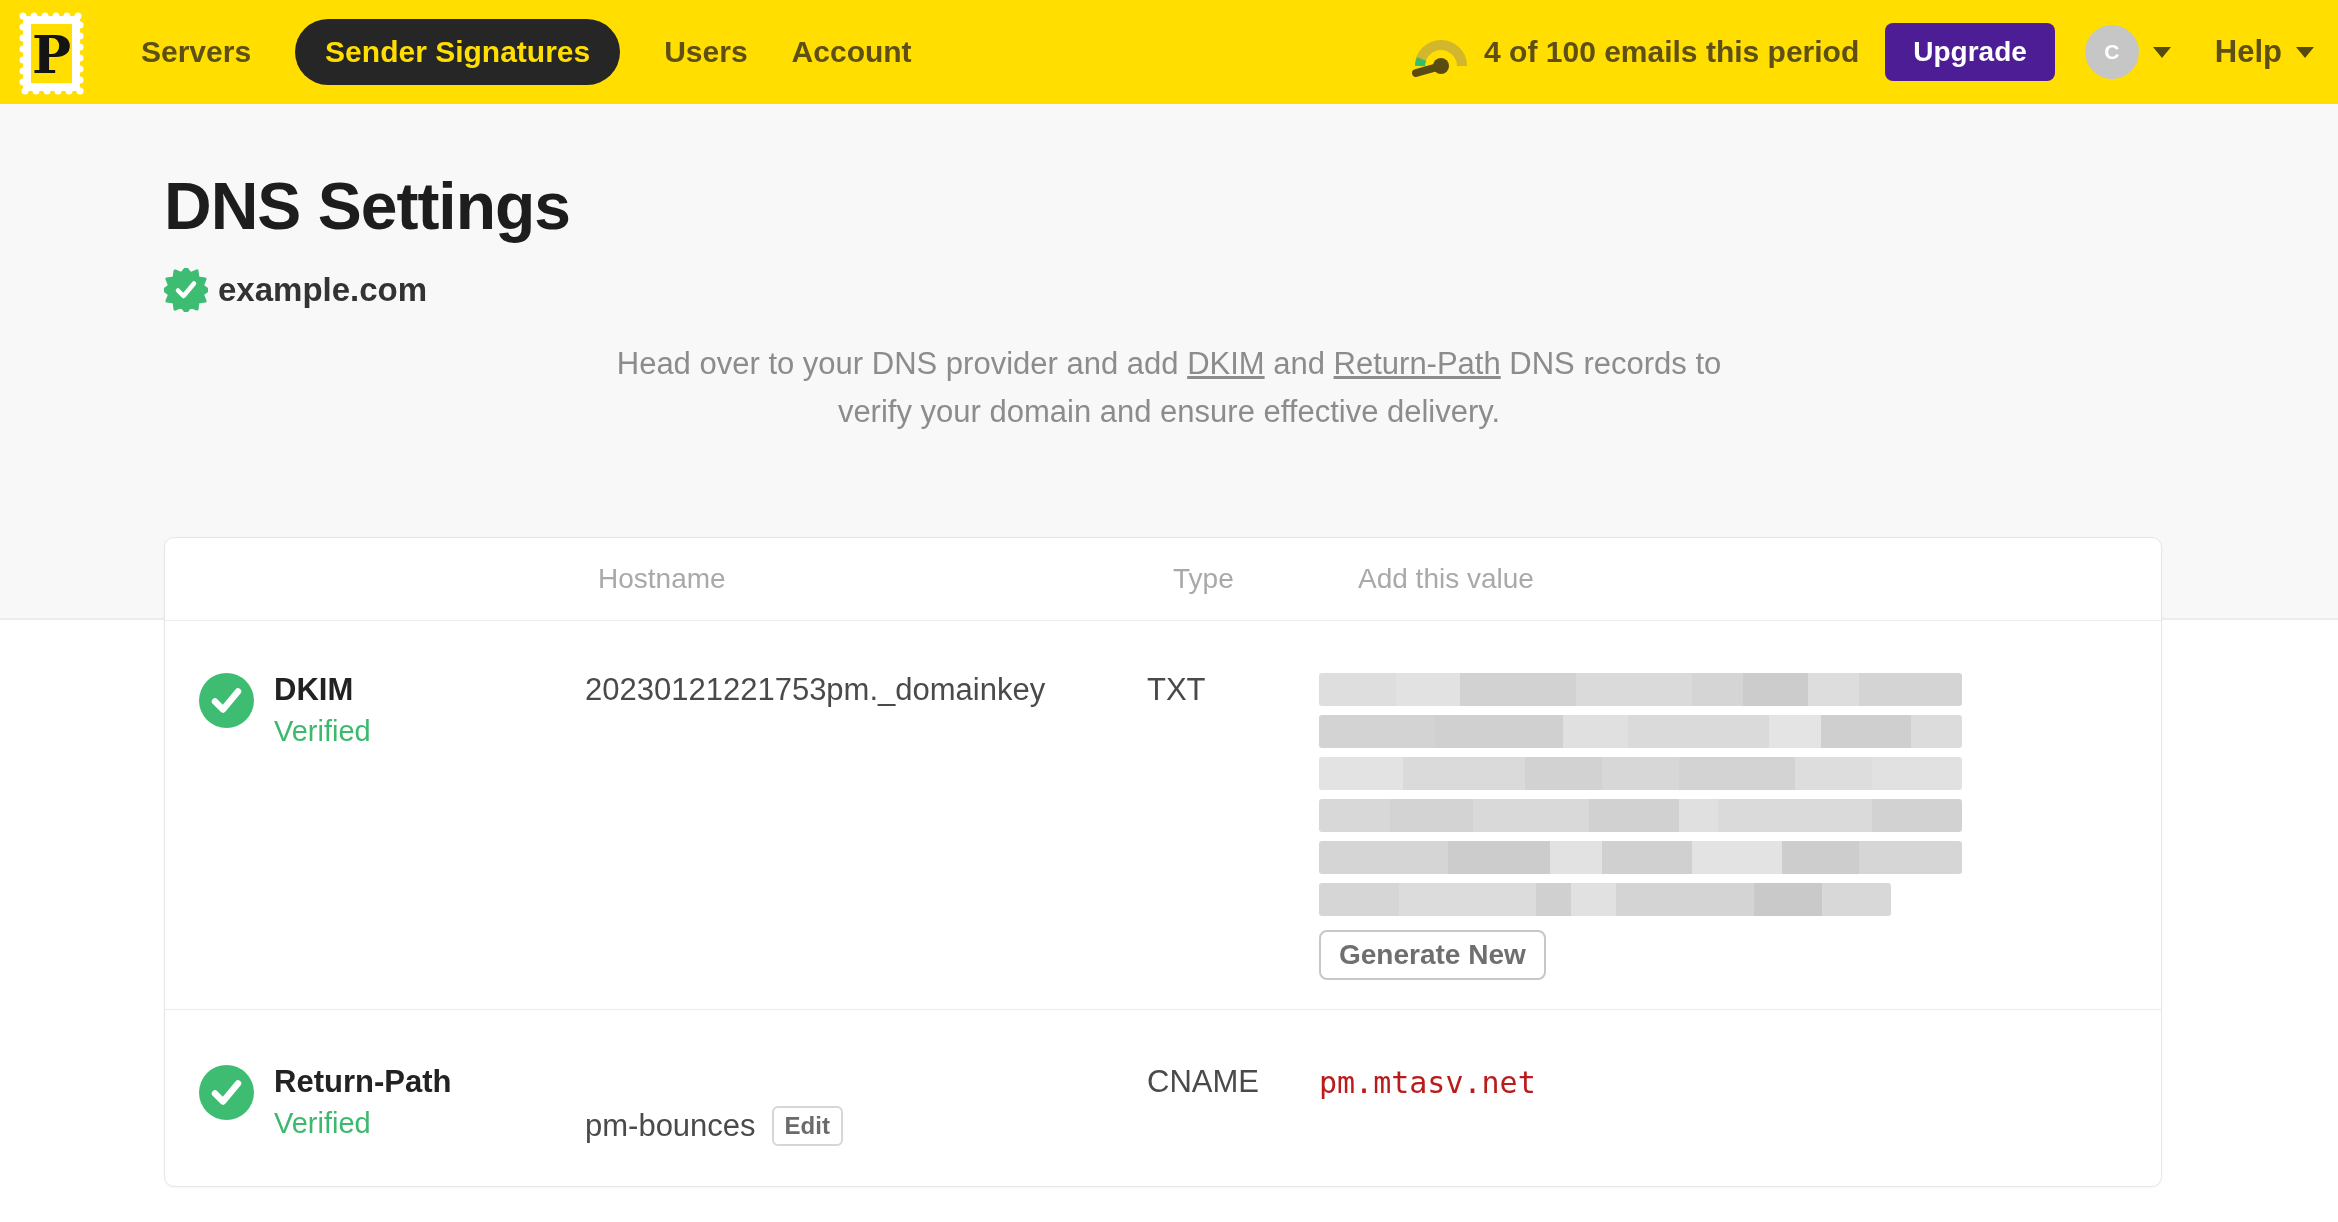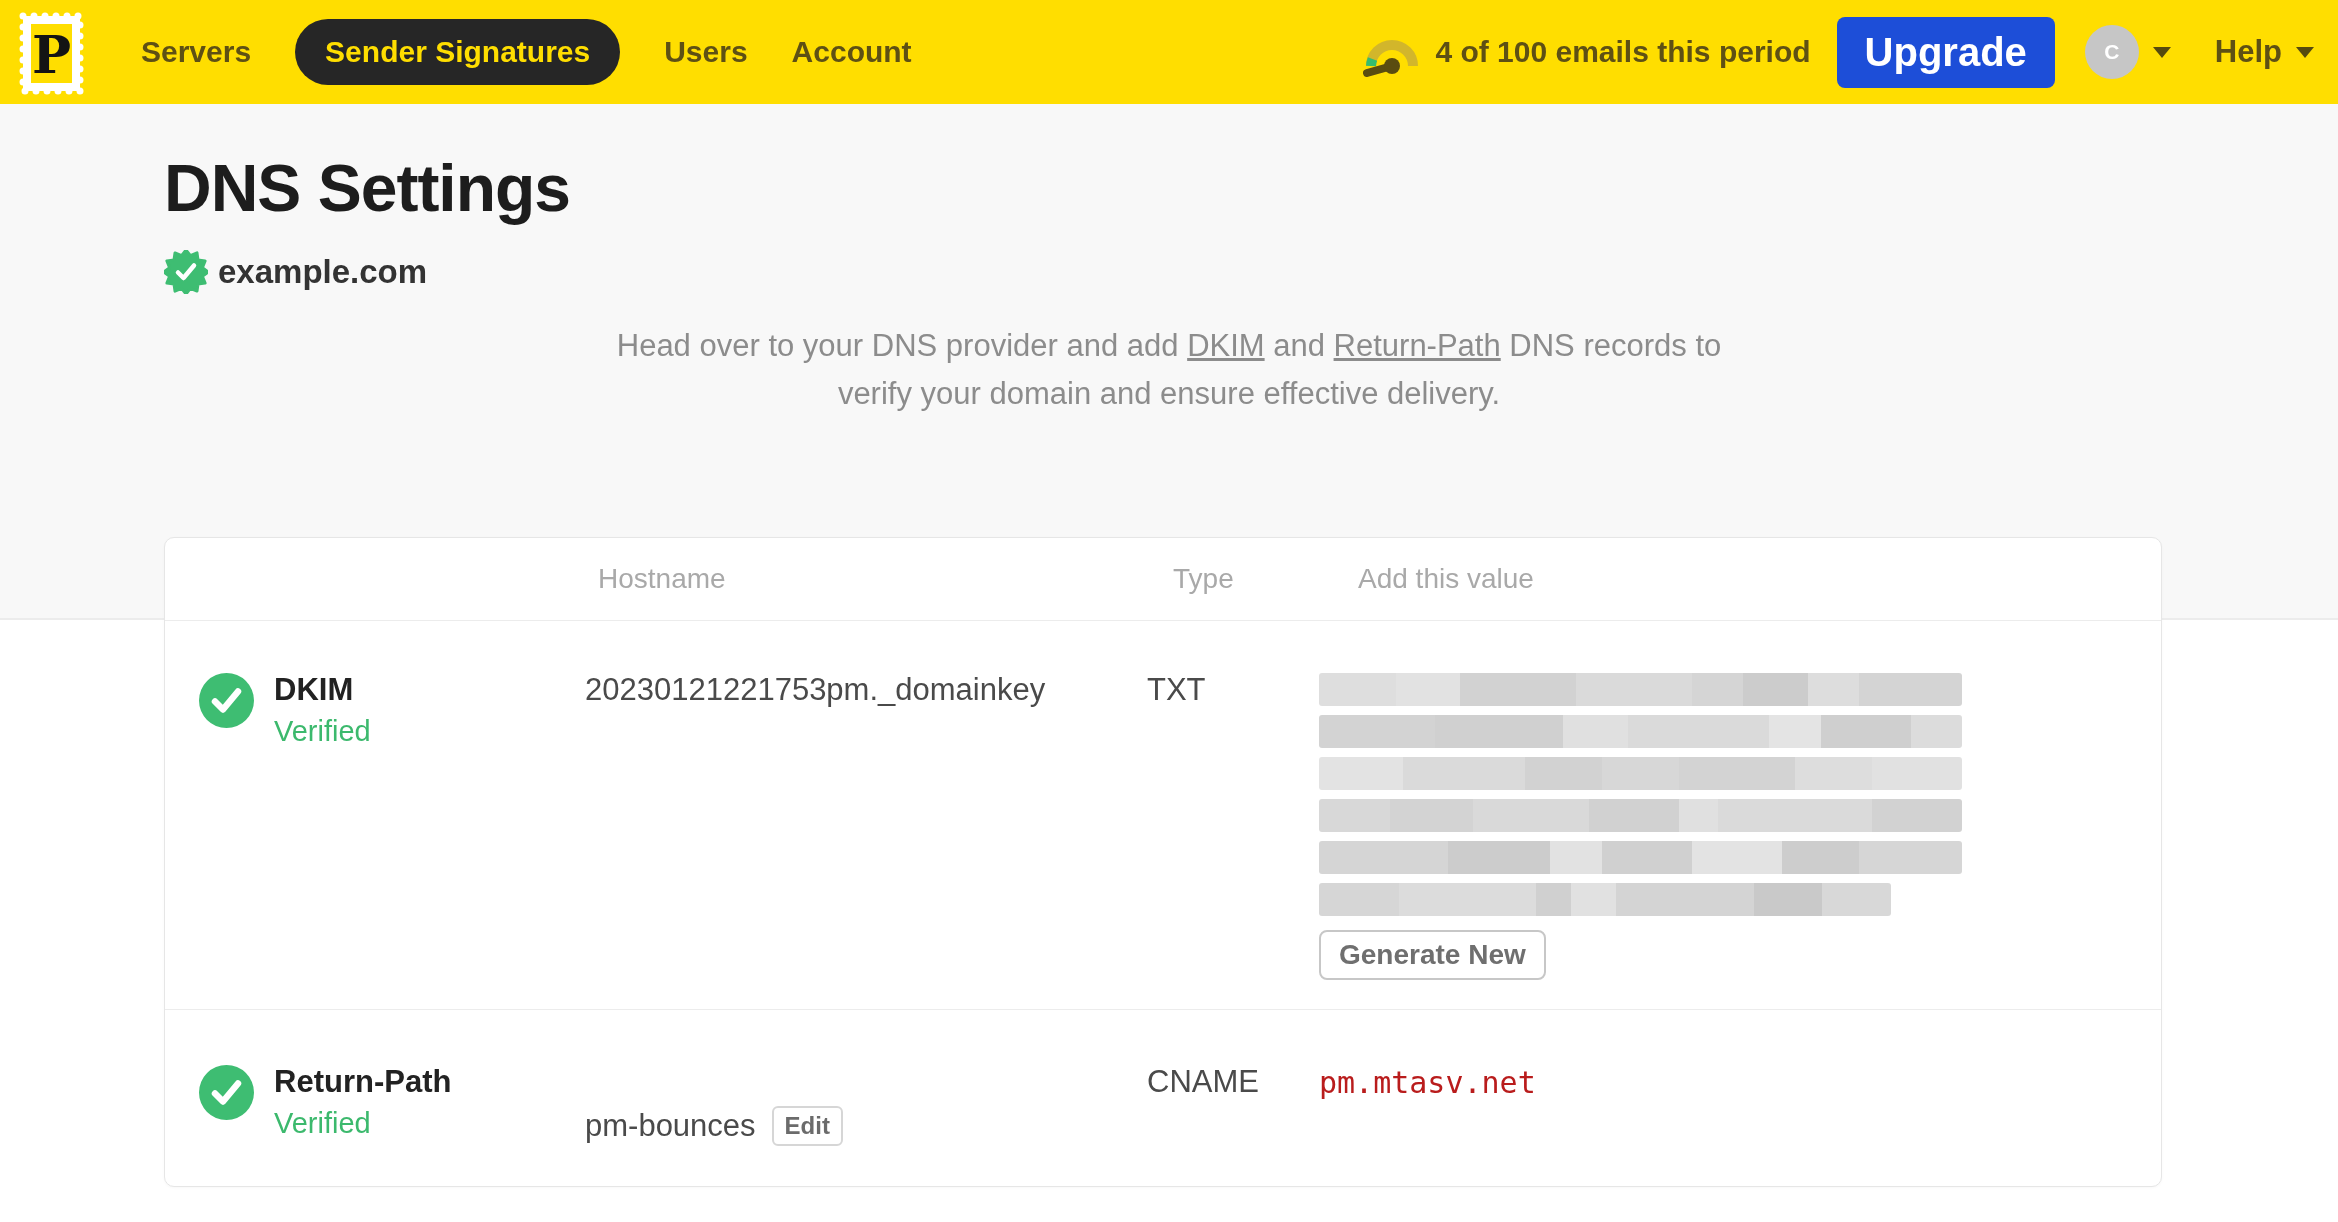--- a/index.html
+++ b/index.html
@@ -28,22 +28,22 @@
   .nav-link + .nav-link { margin-left: 44px; }
   .nav-link.active {
     background: #262626; color: #FFDE00;
     padding: 16px 30px; border-radius: 34px;
   }
   .nav-right { margin-left: auto; display: flex; align-items: center; }
   .gauge-icon { width: 58px; height: 48px; margin-right: 14px; margin-top: 8px; }
   .usage-text { font-size: 30px; font-weight: bold; color: #5e5014; white-space: nowrap; }
   .upgrade-btn {
     margin-left: 26px;
-    background: #1d4ed8; color: #ffffff;
-    font-size: 40px; font-weight: bold;
+    background: #4c1d95; color: #ffffff;
+    font-size: 28px; font-weight: bold;
     font-family: "Liberation Sans", sans-serif;
     border: none; border-radius: 8px;
     padding: 13px 28px; cursor: pointer;
   }
   .account-menu { display: flex; align-items: center; margin-left: 30px; cursor: pointer; }
   .avatar {
     width: 54px; height: 54px; border-radius: 50%;
     background: #c6c6c6; color: #ffffff;
     font-size: 21px; font-weight: bold;
     display: flex; align-items: center; justify-content: center;
@@ -55,21 +55,21 @@
     border-top: 11px solid #564a0e;
   }
   .help-menu { display: flex; align-items: center; margin-left: 44px; cursor: pointer; }
   .help-label { font-size: 31px; font-weight: bold; color: #5e5014; }
 
   
   .hero {
     height: 516px;
     background: #f8f8f8;
     border-bottom: 2px solid #ececec;
-    padding-top: 46px;
+    padding-top: 64px;
   }
   .page-title {
     margin-left: 164px;
     font-size: 66px; font-weight: bold; color: #1d1d1d;
     letter-spacing: -1px;
   }
   .domain-row {
     margin: 24px 0 0 164px;
     display: flex; align-items: center;
   }

